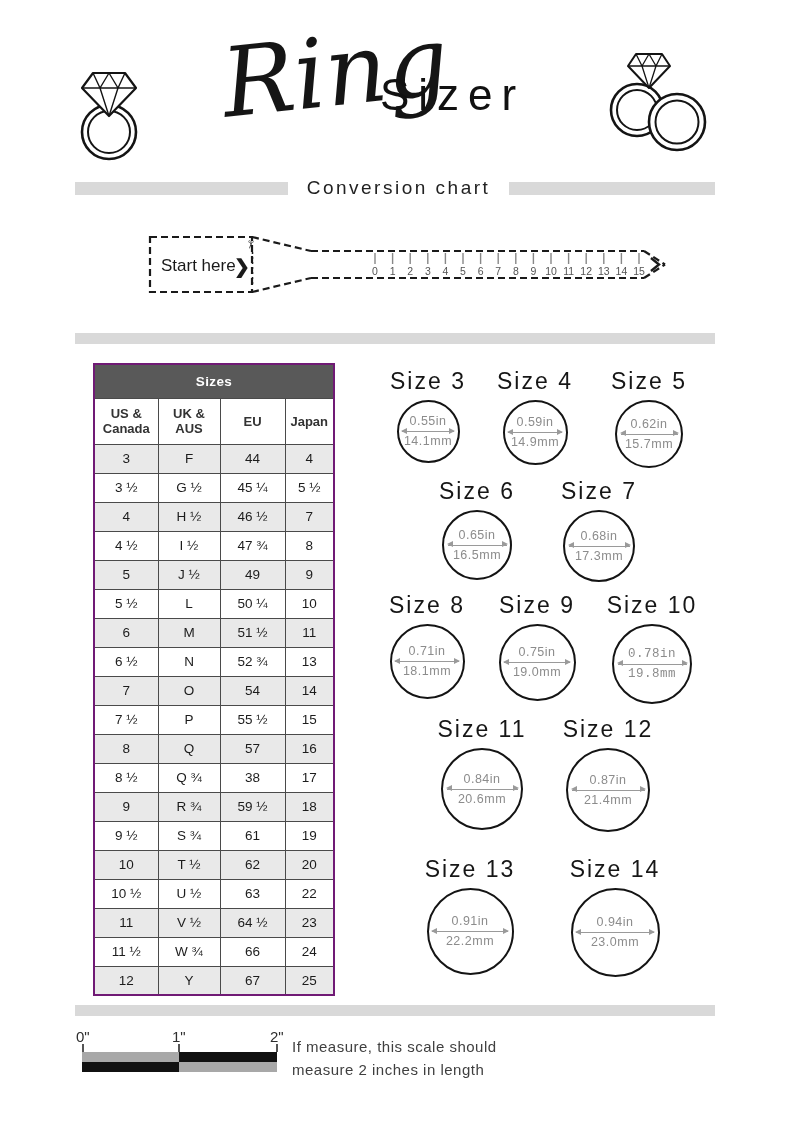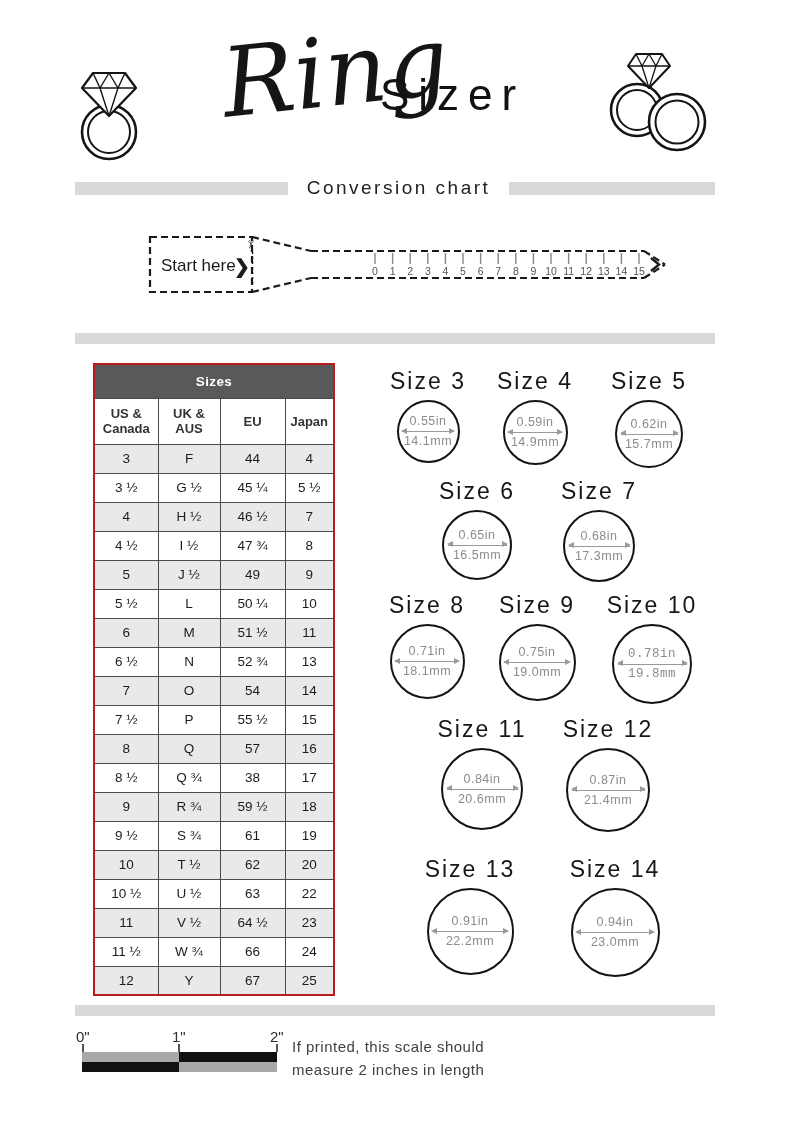--- a/index.html
+++ b/index.html
@@ -30,21 +30,21 @@
   }
   
   .sizer-svg { position:absolute; left:148px; top:228px; }
   
   .divider { position:absolute; left:75px; width:640px; height:11px; background:#d9d9d9; }
   .divider.mid { top:333px; }
   .divider.bottom { top:1005px; }
   
   table.conv {
     position:absolute; left:93px; top:363px; width:240px;
-    border-collapse:collapse; border:2px solid #b91c1c; table-layout:fixed;
+    border-collapse:collapse; border:2px solid #701a75; table-layout:fixed;
   }
   table.conv th, table.conv td {
     border:1px solid #4a4a4a; text-align:center; vertical-align:middle;
   }
   table.conv .tbl-title th {
     background:#595959; color:#ffffff; font-size:13.5px; font-weight:bold;
     height:34px; letter-spacing:.4px;
   }
   table.conv .tbl-cols th {
     height:46px; font-size:13px; font-weight:bold; color:#333; background:#fff;
@@ -425,18 +425,18 @@
     <div class="scale-label" style="left:172px; top:1028px;">1"</div>
     <div class="scale-label" style="left:270px; top:1028px;">2"</div>
     <div class="scale-tick" style="left:82px;  top:1044px;"></div>
     <div class="scale-tick" style="left:178px; top:1044px;"></div>
     <div class="scale-tick" style="left:276px; top:1044px;"></div>
     <div class="scale-seg" style="left:82px;  top:1052px; width:97px; background:#a8a8a8;"></div>
     <div class="scale-seg" style="left:179px; top:1052px; width:98px; background:#111111;"></div>
     <div class="scale-seg" style="left:82px;  top:1062px; width:97px; background:#111111;"></div>
     <div class="scale-seg" style="left:179px; top:1062px; width:98px; background:#a8a8a8;"></div>
     <div class="scale-note">
-      <div>If printed, this scale should</div>
+      <div>If measure, this scale should</div>
       <div>measure 2 inches in length</div>
     </div>
   </div>
 
 </div>
 
 </body></html>

